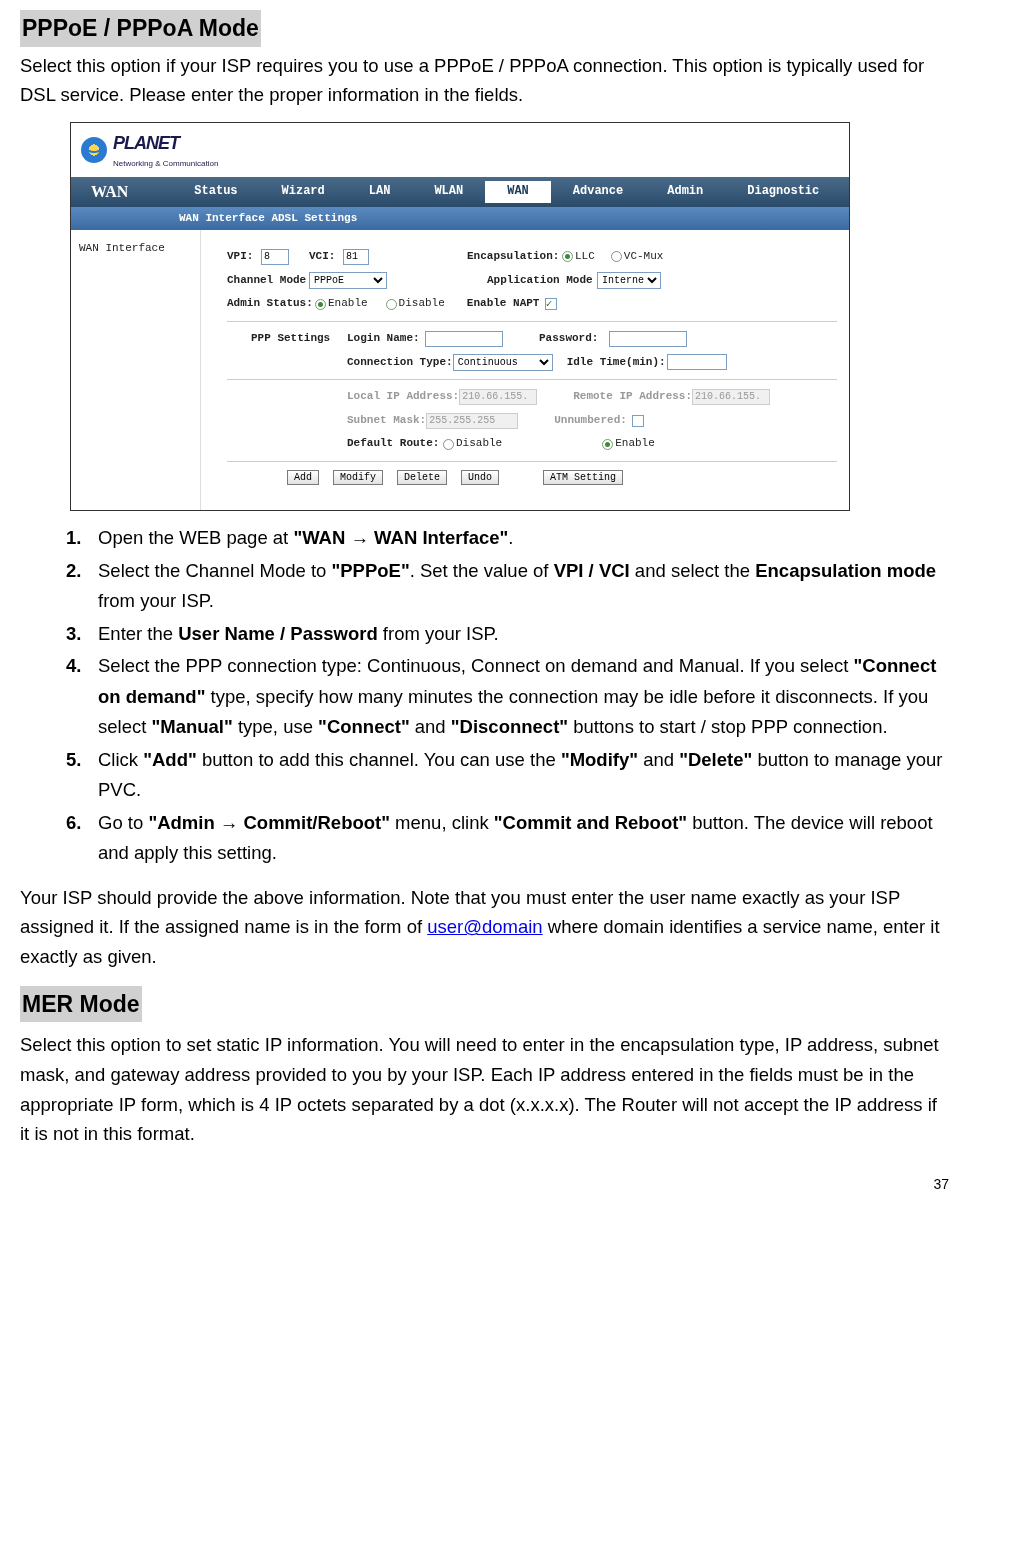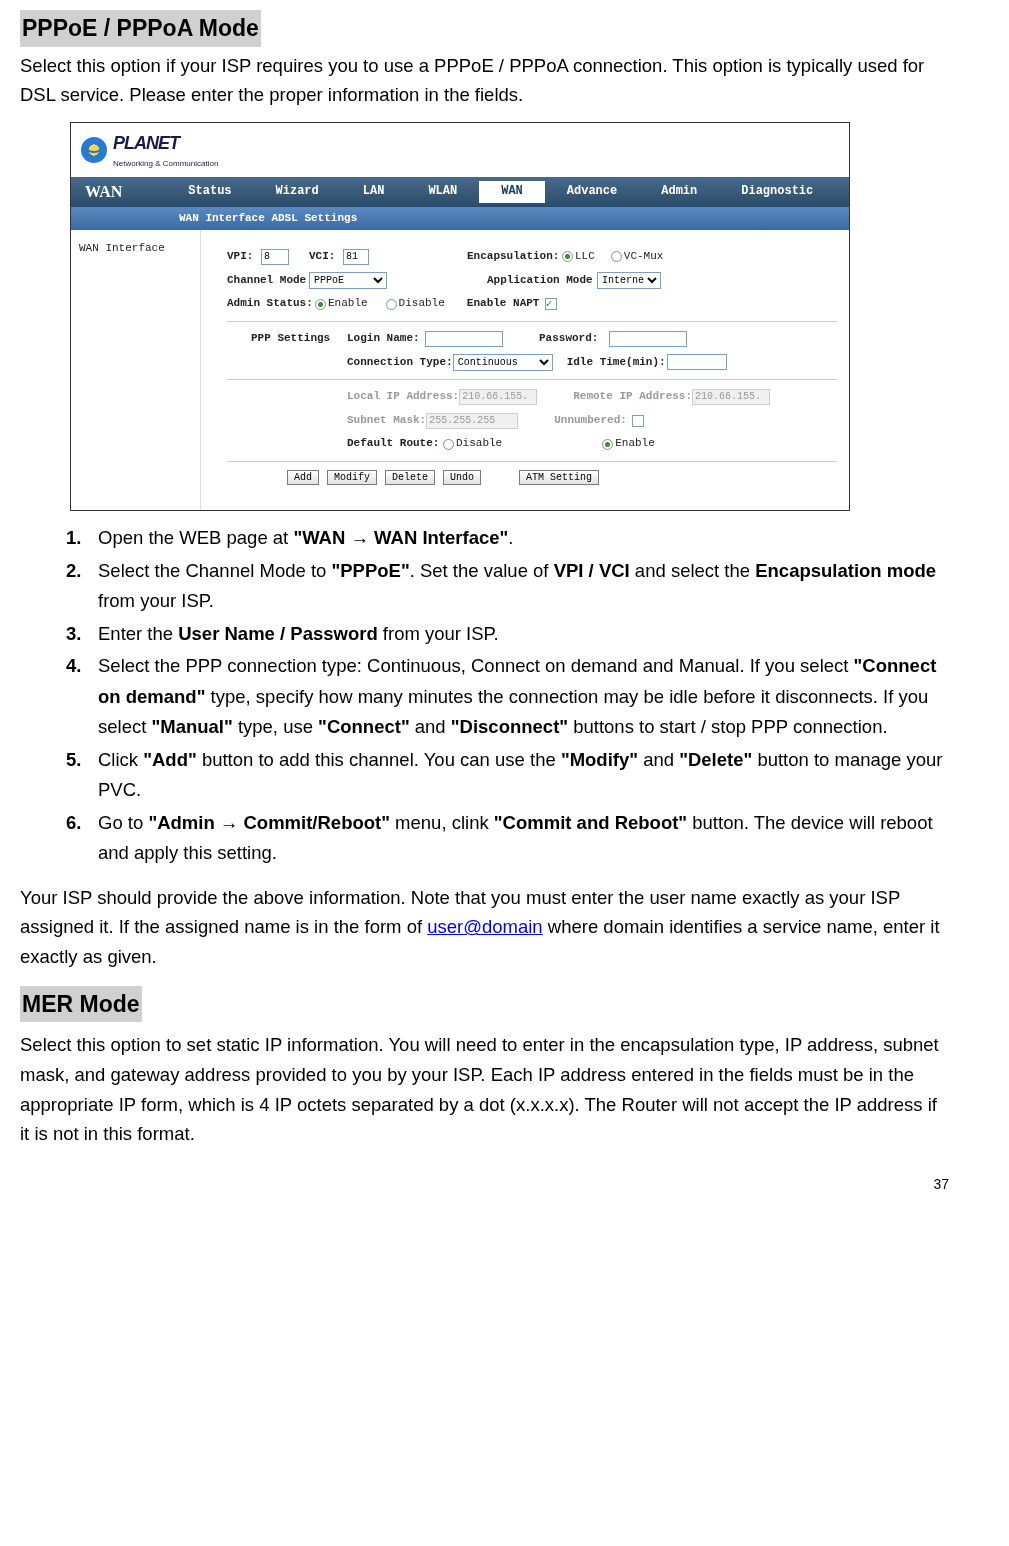--- a/index.html
+++ b/index.html
@@ -50,21 +50,21 @@
       border-top: none;
       border-radius: 0 0 10px 10px;
       left: 4px; top: 8px;
     }
     .logo-text { font-family: Arial, sans-serif; }
     .logo-text .main { font-weight: bold; font-style: italic; font-size: 18px; color: #1a1a4d; letter-spacing: -1px; }
     .logo-text .sub { font-size: 8px; color: #1a1a4d; }
     .nav {
       display: flex;
       background: linear-gradient(#4a6a8a, #2a4a6a);
-      padding: 0 14px;
+      padding: 0 20px;
       height: 30px;
       align-items: center;
     }
     .nav span[data-name="nav-wan-title"] {
       color: #fff;
       font-family: serif;
       font-weight: bold;
       font-size: 16px;
       margin-right: 44px;
     }
@@ -124,21 +124,21 @@
       font-family: inherit;
     }
     .sec-label { font-weight: bold; width: 96px; margin-left: 24px; }
     .gap { width: 20px; }
     .hr-line { border-top: 1px solid #ccc; margin: 8px 0; }
     .btn {
       border: 1px solid #7a7a7a;
       background: linear-gradient(#fff, #e2e2e2);
       font-size: 10px;
       padding: 1px 6px;
-      margin-right: 8px;
+      margin-right: 14px;
       font-family: "Courier New", monospace;
     }
     .radio-dot {
       display: inline-block;
       width: 11px; height: 11px;
       border: 1px solid #7a9a7a;
       border-radius: 50%;
       vertical-align: middle;
       margin-right: 2px;
       position: relative;

